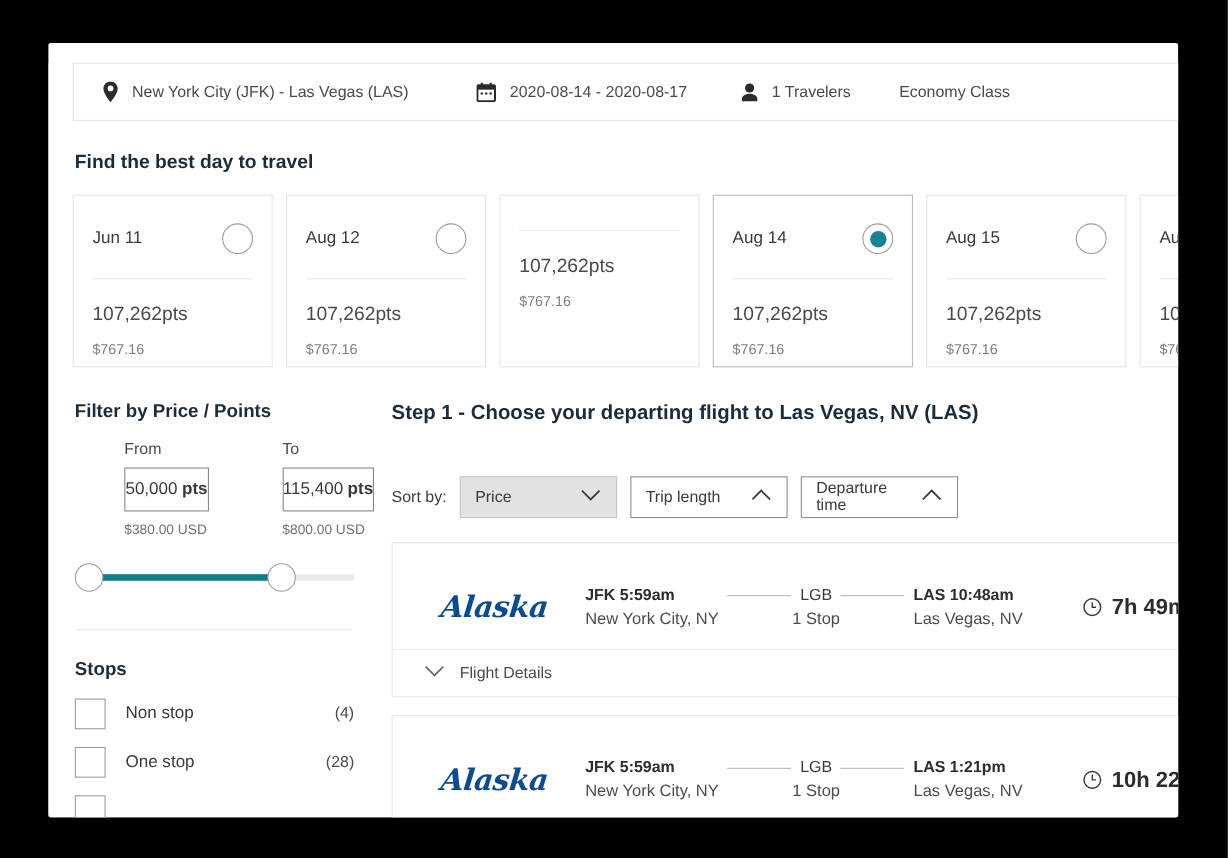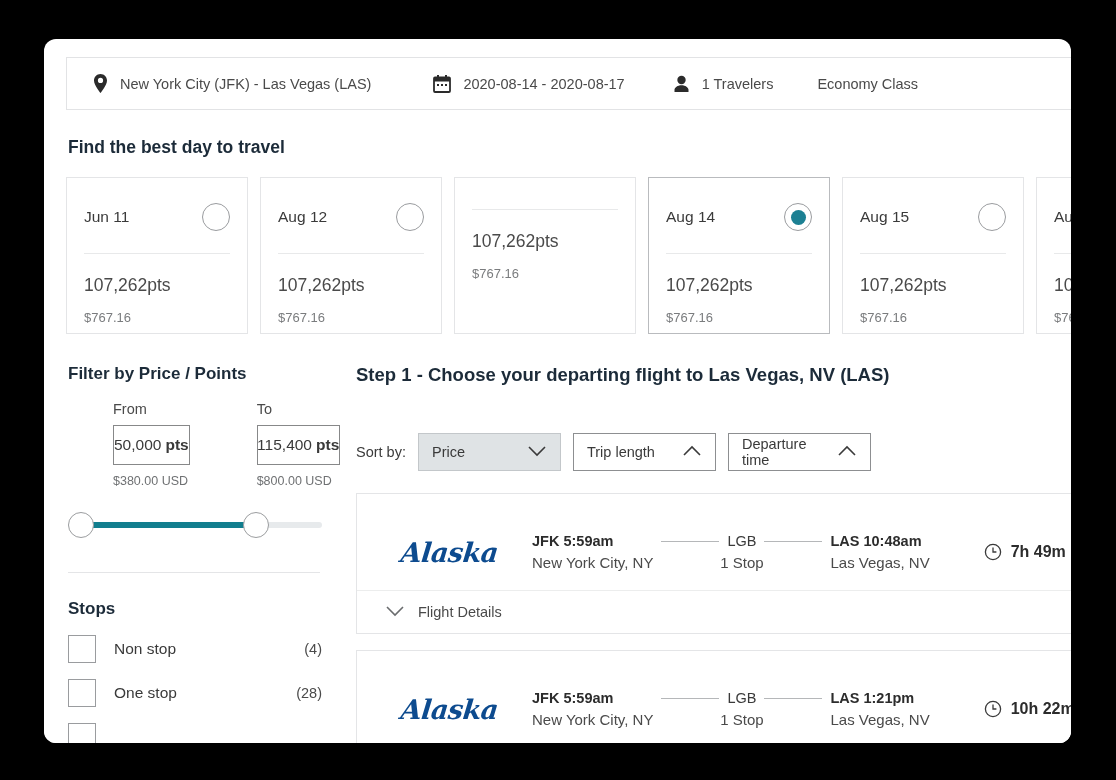--- a/index.html
+++ b/index.html
@@ -13,21 +13,21 @@
   }
 
   
   #app-window {
     position: absolute;
     left: 44px;
     top: 39px;
     width: 1027px;   
     height: 704px;
     background: #ffffff;
-    border-radius: 12px;
+    border-radius: 2px;
     overflow: hidden;
   }
 
   .page-inner {
     position: relative;
     width: 1600px;       
     height: 704px;
     background: #ffffff;
     padding: 0 22px;
   }
@@ -243,21 +243,21 @@
   .itin-strong { font-size: 14.5px; font-weight: bold; color: #2c2c2c; white-space: nowrap; }
   .itin-sub { margin-top: 5px; font-size: 15px; color: #4a4a4a; white-space: nowrap; }
   .itin-mid { text-align: center; margin: 0 0px; }
   .itin-mid .itin-strong { font-weight: normal; color: #3a3a3a; }
   .itin-mid .itin-sub { font-weight: normal; }
   .conn-line { width: 58px; height: 1px; background: #b5b7b9; margin: 0 8px; }
   .mid-top { display: flex; align-items: center; }
   .fc-dur {
     display: flex; align-items: center;
     margin-left: 54px;
-    font-size: 16px; font-weight: bold; color: #2c2c2c;
+    font-size: 20px; font-weight: bold; color: #2c2c2c;
     white-space: nowrap;
   }
   .fc-dur .clock { margin-right: 9px; display: flex; }
   .fc-details {
     border-top: 1px solid #eceded;
     height: 43px;
     display: flex; align-items: center;
     padding-left: 28px;
   }
   .fc-details .chev { margin-right: 13px; margin-left: 0; }

